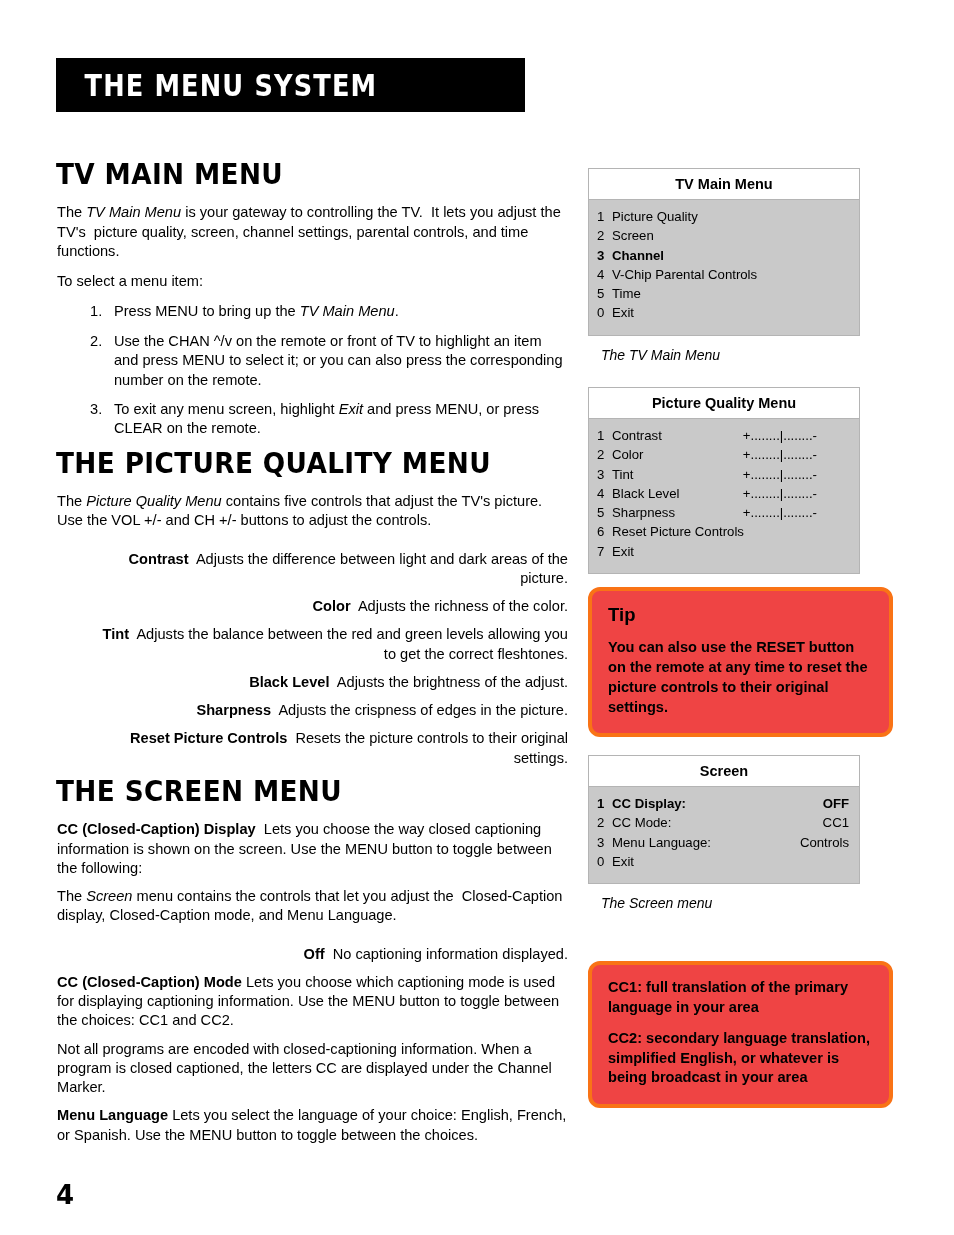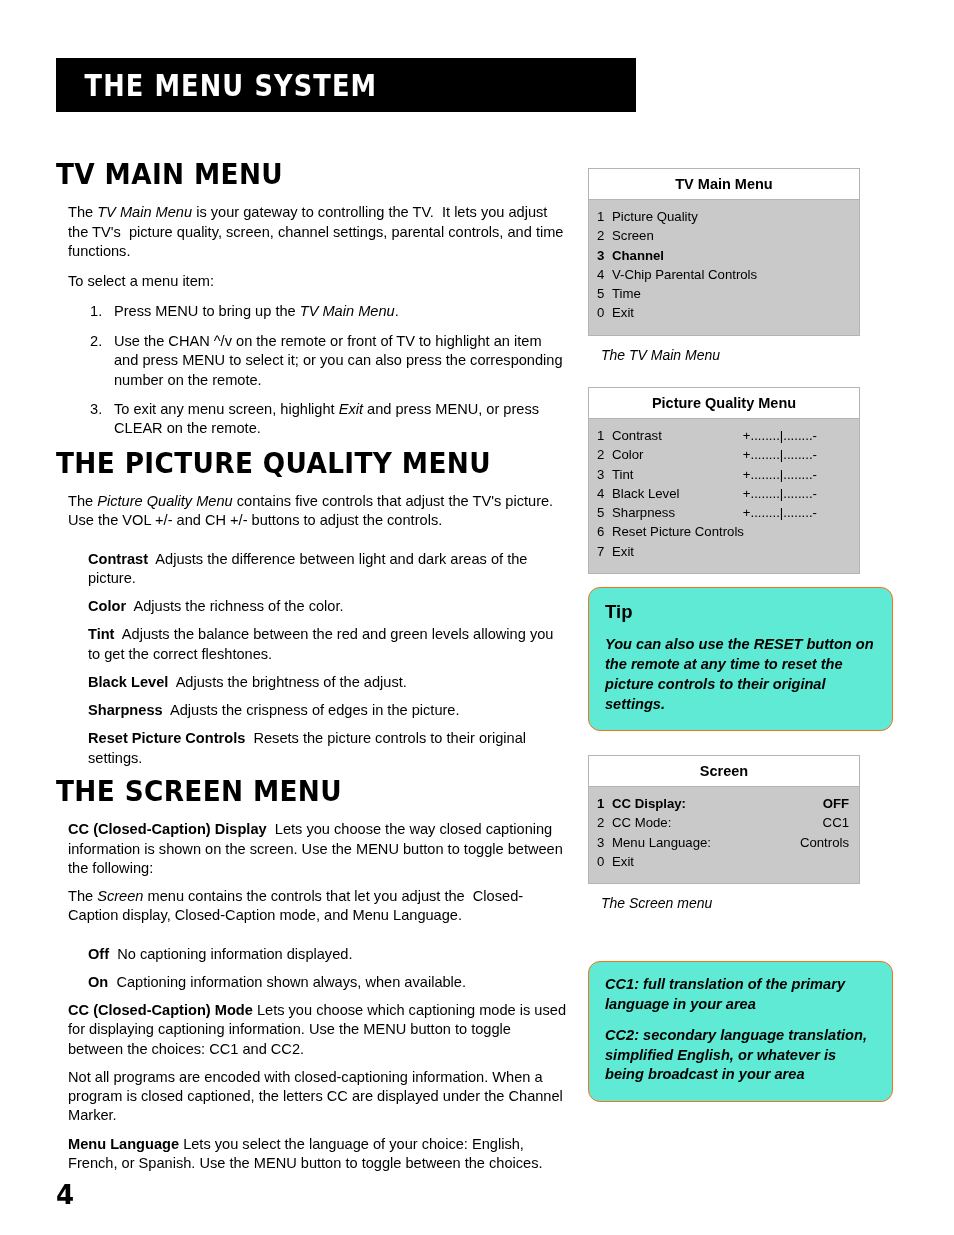--- a/index.html
+++ b/index.html
@@ -14,21 +14,21 @@
     font-family: "Liberation Sans", sans-serif;
     color: #000000;
     overflow: hidden;
   }
 
   
   .banner {
     position: absolute;
     left: 56px;
     top: 58px;
-    width: 580px;
+    width: 469px;
     height: 54px;
     background: #000000;
     display: flex;
     align-items: center;
   }
   .banner-title {
     color: #ffffff;
     font-size: 30px;
     font-weight: bold;
     letter-spacing: 1.2px;
@@ -53,21 +53,21 @@
     letter-spacing: 0.4px;
     font-family: "DejaVu Sans", sans-serif;
     transform: scaleX(0.94);
     transform-origin: left center;
     line-height: 1.05;
   }
   .sec-spacer-top { margin-top: 34px; }
   p.body {
     font-size: 14.6px;
     line-height: 1.32;
-    margin: 0 0 11px 12px;
+    margin: 0 0 11px 1px;
   }
   p.body.tight { margin-bottom: 9px; }
   .ital { font-style: italic; }
   .bold { font-weight: bold; }
 
   ol.steps {
     margin: 4px 0 0 0;
     padding: 0 0 0 34px;
     list-style: none;
     counter-reset: stepc;
@@ -80,21 +80,21 @@
     padding-left: 24px;
   }
   ol.steps li:before {
     counter-increment: stepc;
     content: counter(stepc) ".";
     position: absolute;
     left: 0;
     top: 0;
   }
 
-  .defs { margin: 19px 0 0 32px; }
+  .defs { margin: 19px 0 0 32px; text-align: right; }
   .defs .d {
     font-size: 14.6px;
     line-height: 1.32;
     margin-bottom: 9px;
   }
 
   
   .right-col {
     position: absolute;
     left: 588px;
@@ -142,37 +142,36 @@
 
   .caption {
     font-style: italic;
     font-size: 14px;
     margin: 11px 0 0 13px;
   }
 
   .callout {
     width: 305px;
     box-sizing: border-box;
-    border: 1px solid #f97316;
+    border: 4px solid #f97316;
     border-radius: 12px;
     padding: 13px 16px 16px 16px;
-    background: #5eead4;
+    background: #ef4444;
   }
   .callout-title {
     font-size: 18.5px;
     font-weight: bold;
     margin: 0 0 12px 0;
     letter-spacing: 0.1px;
   }
   .callout-p {
     font-size: 14.6px;
     font-weight: bold;
     line-height: 1.36;
     margin: 0 0 11px 0;
-    font-style: italic;
   }
   .callout-p:last-child { margin-bottom: 0; }
 
   
   .rb { position: absolute; left: 0; }
   #blk-tvmain   { top: 168px; }
   #blk-picqual  { top: 387px; }
   #blk-tip      { top: 587px; }
   #blk-screen   { top: 755px; }
   #blk-ccmodes  { top: 961px; }
@@ -222,21 +221,20 @@
   </div>
 
   <h1 class="sec sec-spacer-top">THE SCREEN MENU</h1>
 
   <p class="body tight"><span class="bold">CC (Closed-Caption) Display</span>&nbsp; <span>Lets you choose the way closed captioning information is shown on the screen. Use the MENU button to toggle between the following:</span></p>
 
   <p class="body tight">The <span class="ital">Screen</span> menu contains the controls that let you adjust the&nbsp; Closed-Caption display, Closed-Caption mode, and Menu Language.</p>
 
   <div class="defs">
     <div class="d"><span class="bold">Off</span>&nbsp; <span>No captioning information displayed.</span></div>
-    <div class="d"><span class="bold">On</span>&nbsp; <span>Captioning information shown always, when available.</span></div>
   </div>
 
   <p class="body tight"><span class="bold">CC (Closed-Caption) Mode</span>&nbsp;<span>Lets you choose which captioning mode is used for displaying captioning information. Use the MENU button to toggle between the choices: CC1 and CC2.</span></p>
 
   <p class="body tight">Not all programs are encoded with closed-captioning information. When a program is closed captioned, the letters CC are displayed under the Channel Marker.</p>
 
   <p class="body tight"><span class="bold">Menu Language</span>&nbsp;<span>Lets you select the language of your choice: English, French, or Spanish. Use the MENU button to toggle between the choices.</span></p>
 
 </div>
 

